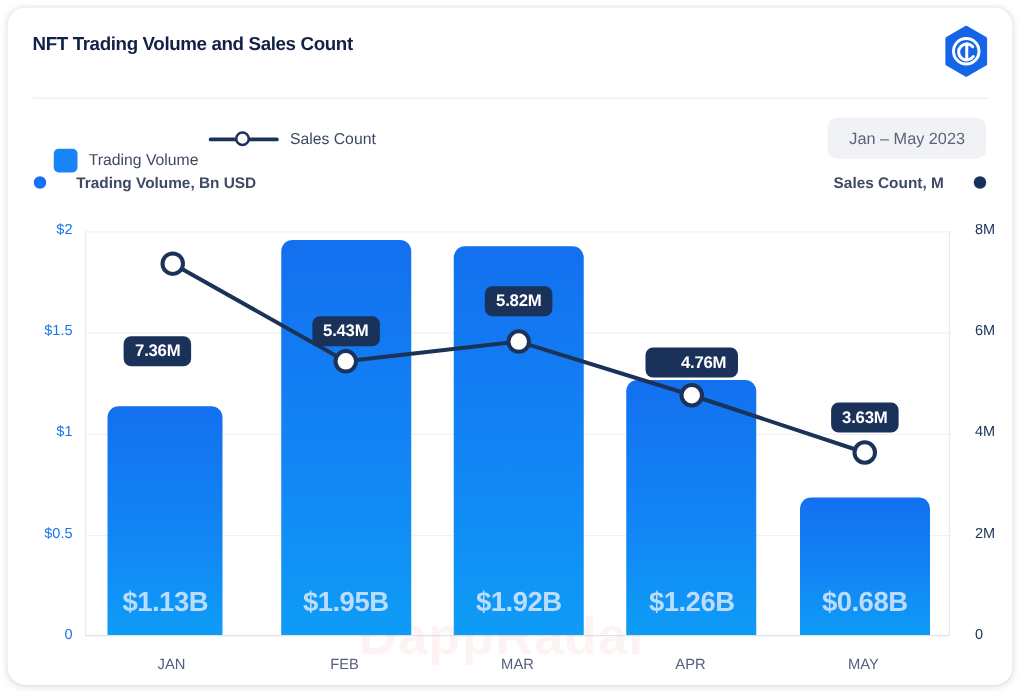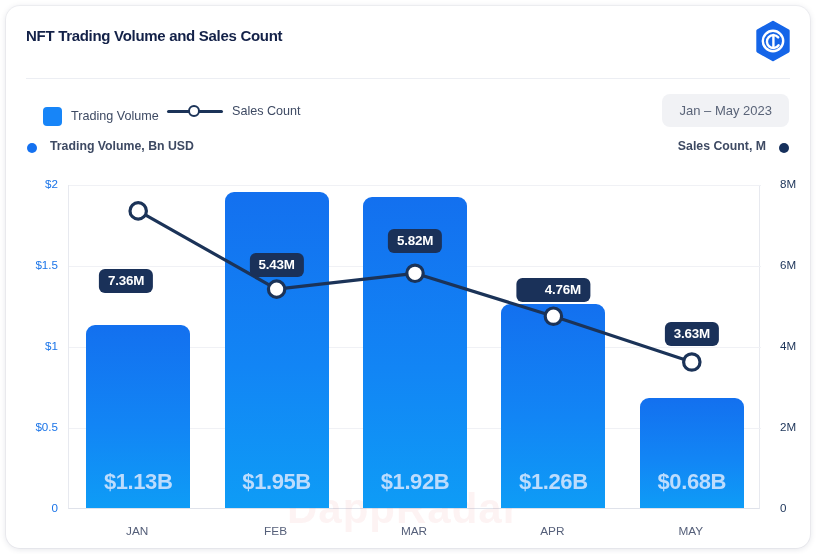--- a/index.html
+++ b/index.html
@@ -61,21 +61,21 @@
     left: 0; top: 88px;
     width: 804px; height: 36px;
   }
   .legend-item {
     position: absolute;
     display: flex;
     align-items: center;
     gap: 9px;
     height: 24px;
   }
-  #legend-volume { left: 21px; top: 10px; padding-left: 16px; }
+  #legend-volume { left: 21px; top: 22px; padding-left: 16px; }
   #legend-sales  { left: 161px; top: 5px; }
 
   .legend-swatch {
     width: 19px; height: 19px;
     border-radius: 4px;
     background: #1785f8;
   }
   .legend-line {
     position: relative;
     width: 56px; height: 12px;
@@ -117,22 +117,22 @@
 
   
   #axis-titles {
     position: absolute;
     left: 0; top: 131px;
     width: 804px; height: 22px;
   }
   #axis-title-left, #axis-title-right {
     position: absolute;
     display: flex;
-    align-items: flex-end;
-    gap: 13px;
+    align-items: center;
+    gap: 24px;
     font-size: 12.3px;
     font-weight: bold;
     white-space: nowrap;
   }
   #axis-title-left  { left: 21px; top: 2px; color: #3e4a63; }
   #axis-title-right { right: 21px; top: 2px; color: #3e4a63; }
   .axis-dot { width: 10px; height: 10px; border-radius: 50%; }
   .axis-dot.blue { background: #1471f0; }
   .axis-dot.navy { background: #16305c; }
 
@@ -312,21 +312,21 @@
 
     <div id="plot">
       <div id="watermark">DappRadar</div>
       <div id="grid-layer">
           <div class="gridline" style="top: 243px;"></div>
           <div class="gridline" style="top: 162px;"></div>
           <div class="gridline" style="top: 81px;"></div>
           <div class="gridline" style="top: 0px;"></div>
         </div>
       <div id="bars-layer">
-          <div class="bar" style="left: 17.2px; width: 104px; height: 183.06px; margin-top: 16px;">
+          <div class="bar" style="left: 17.2px; width: 92px; height: 183.06px; margin-top: 16px;">
             <div class="bar-value">$1.13B</div>
           </div>
           <div class="bar" style="left: 155.6px; width: 104px; height: 315.9px;">
             <div class="bar-value">$1.95B</div>
           </div>
           <div class="bar" style="left: 294px; width: 104px; height: 311.04px;">
             <div class="bar-value">$1.92B</div>
           </div>
           <div class="bar" style="left: 432.4px; width: 104px; height: 204.12px;">
             <div class="bar-value">$1.26B</div>

